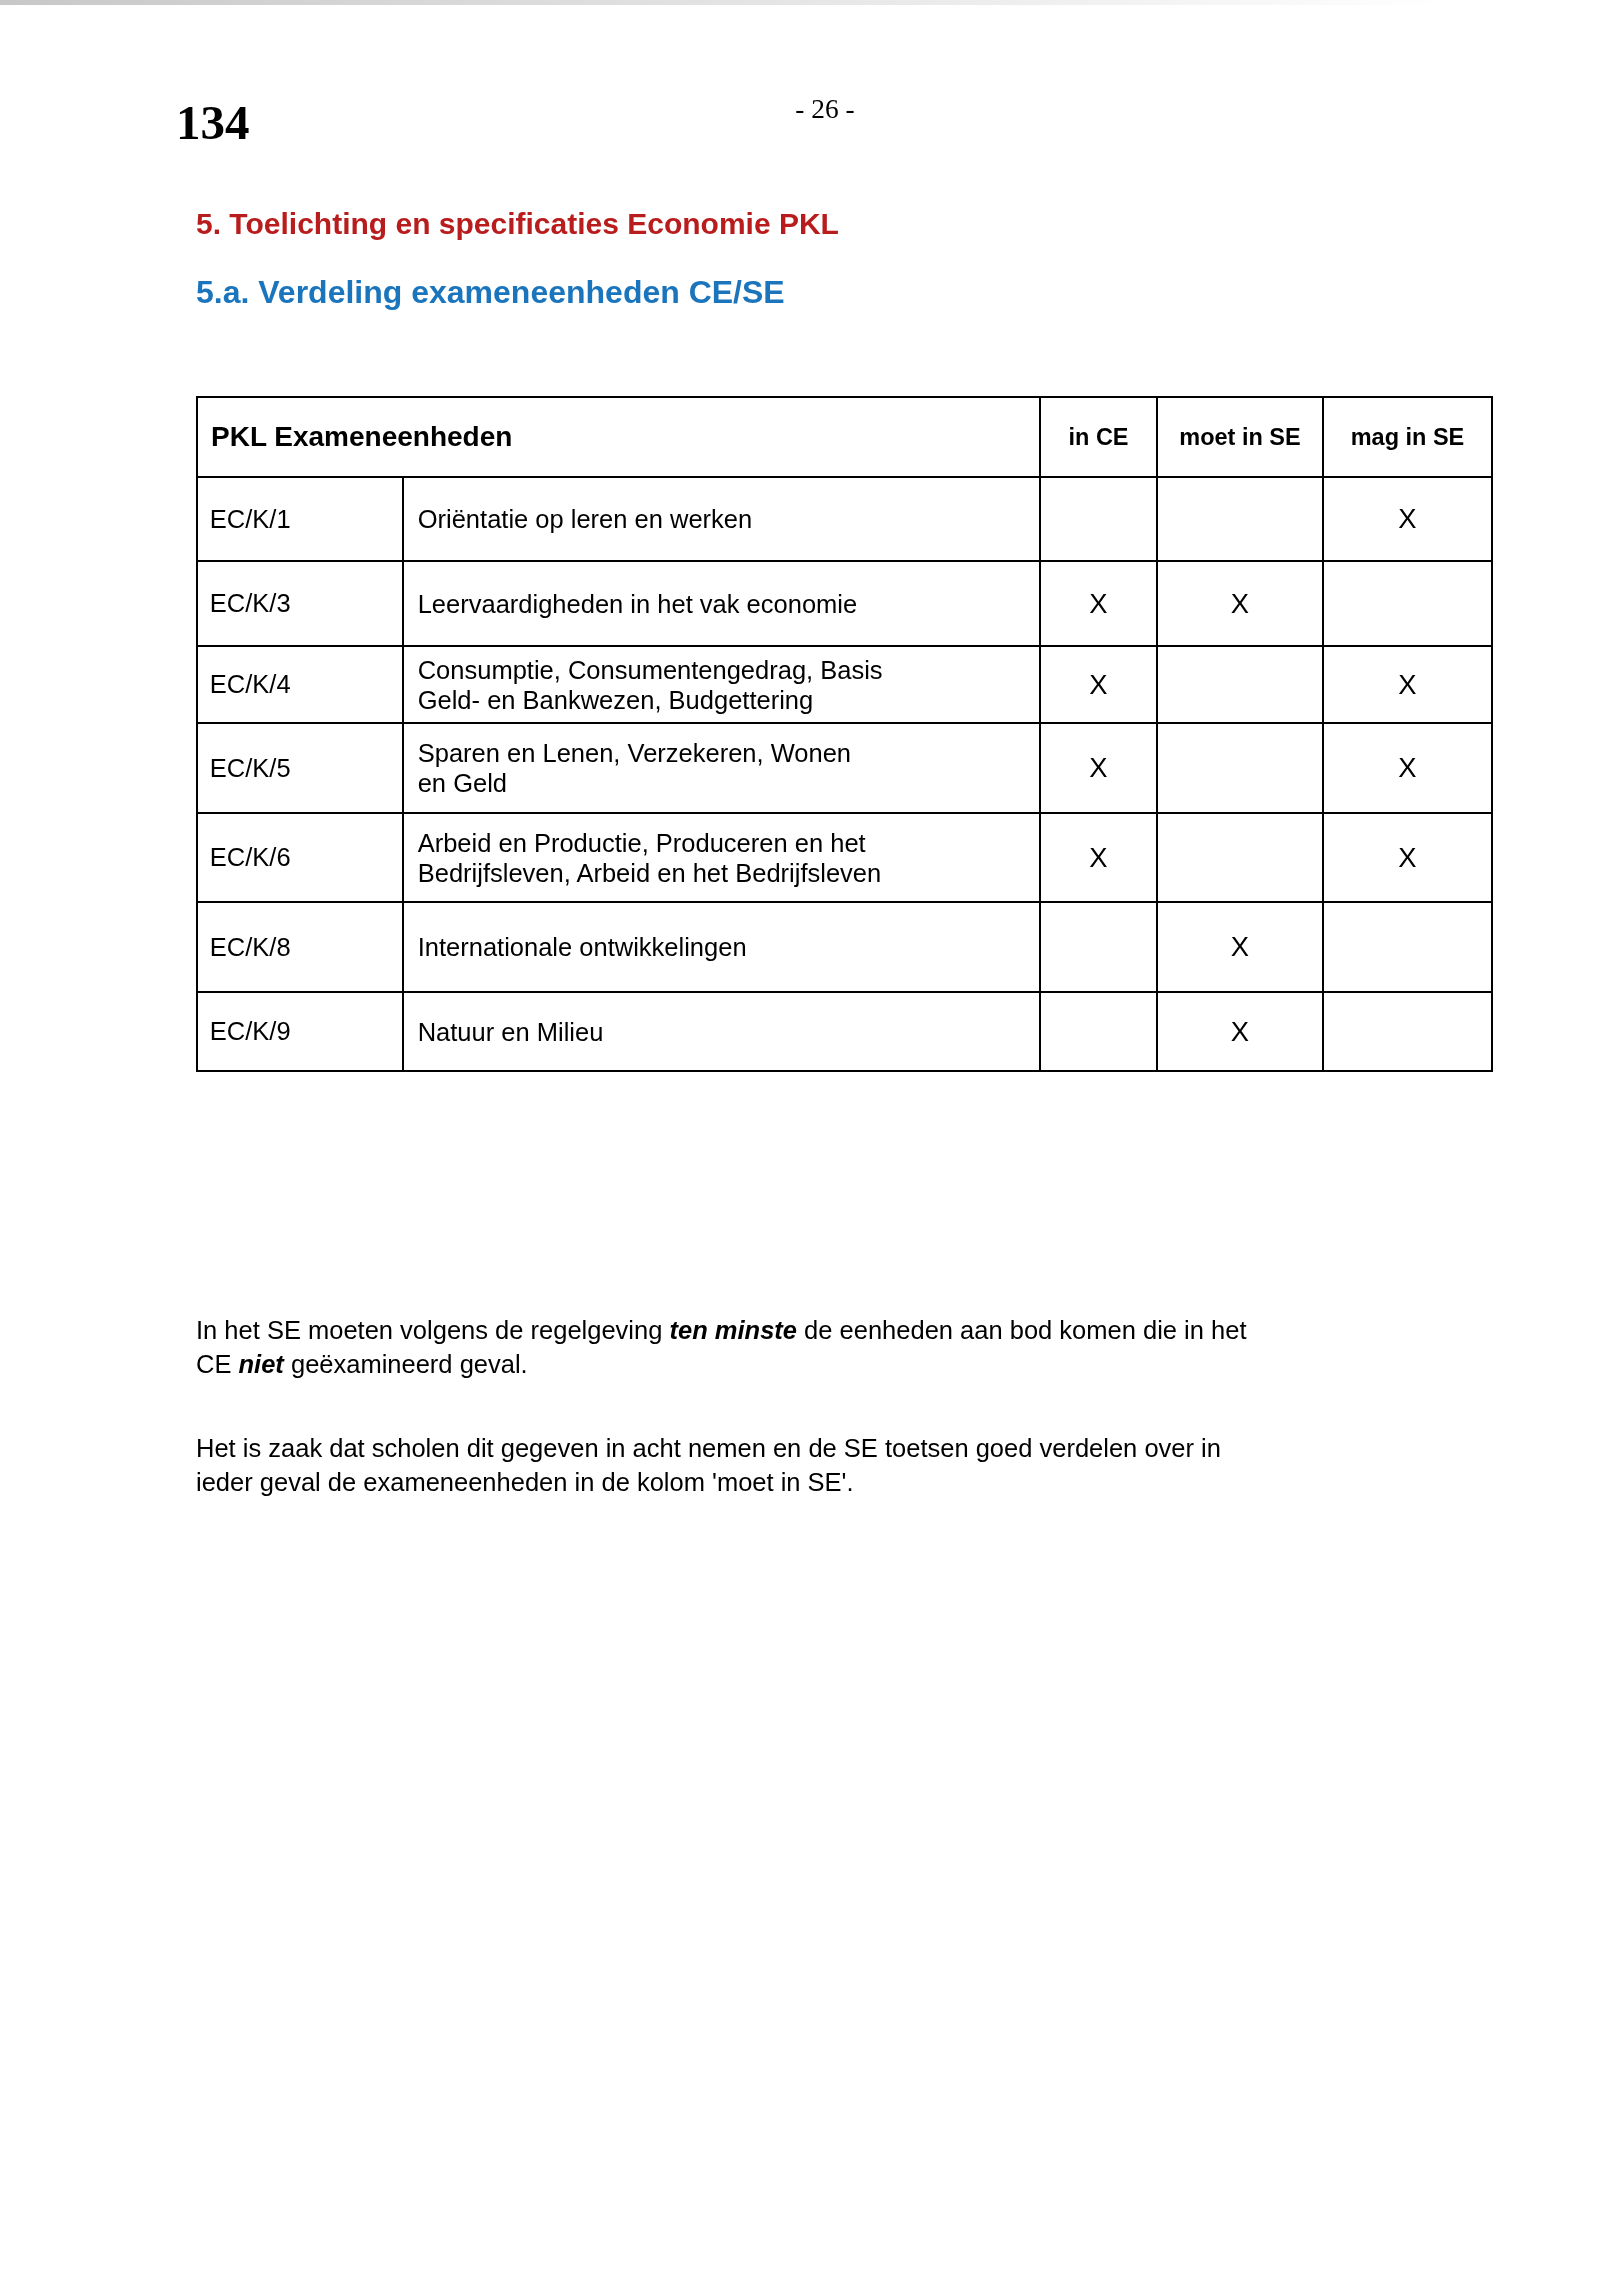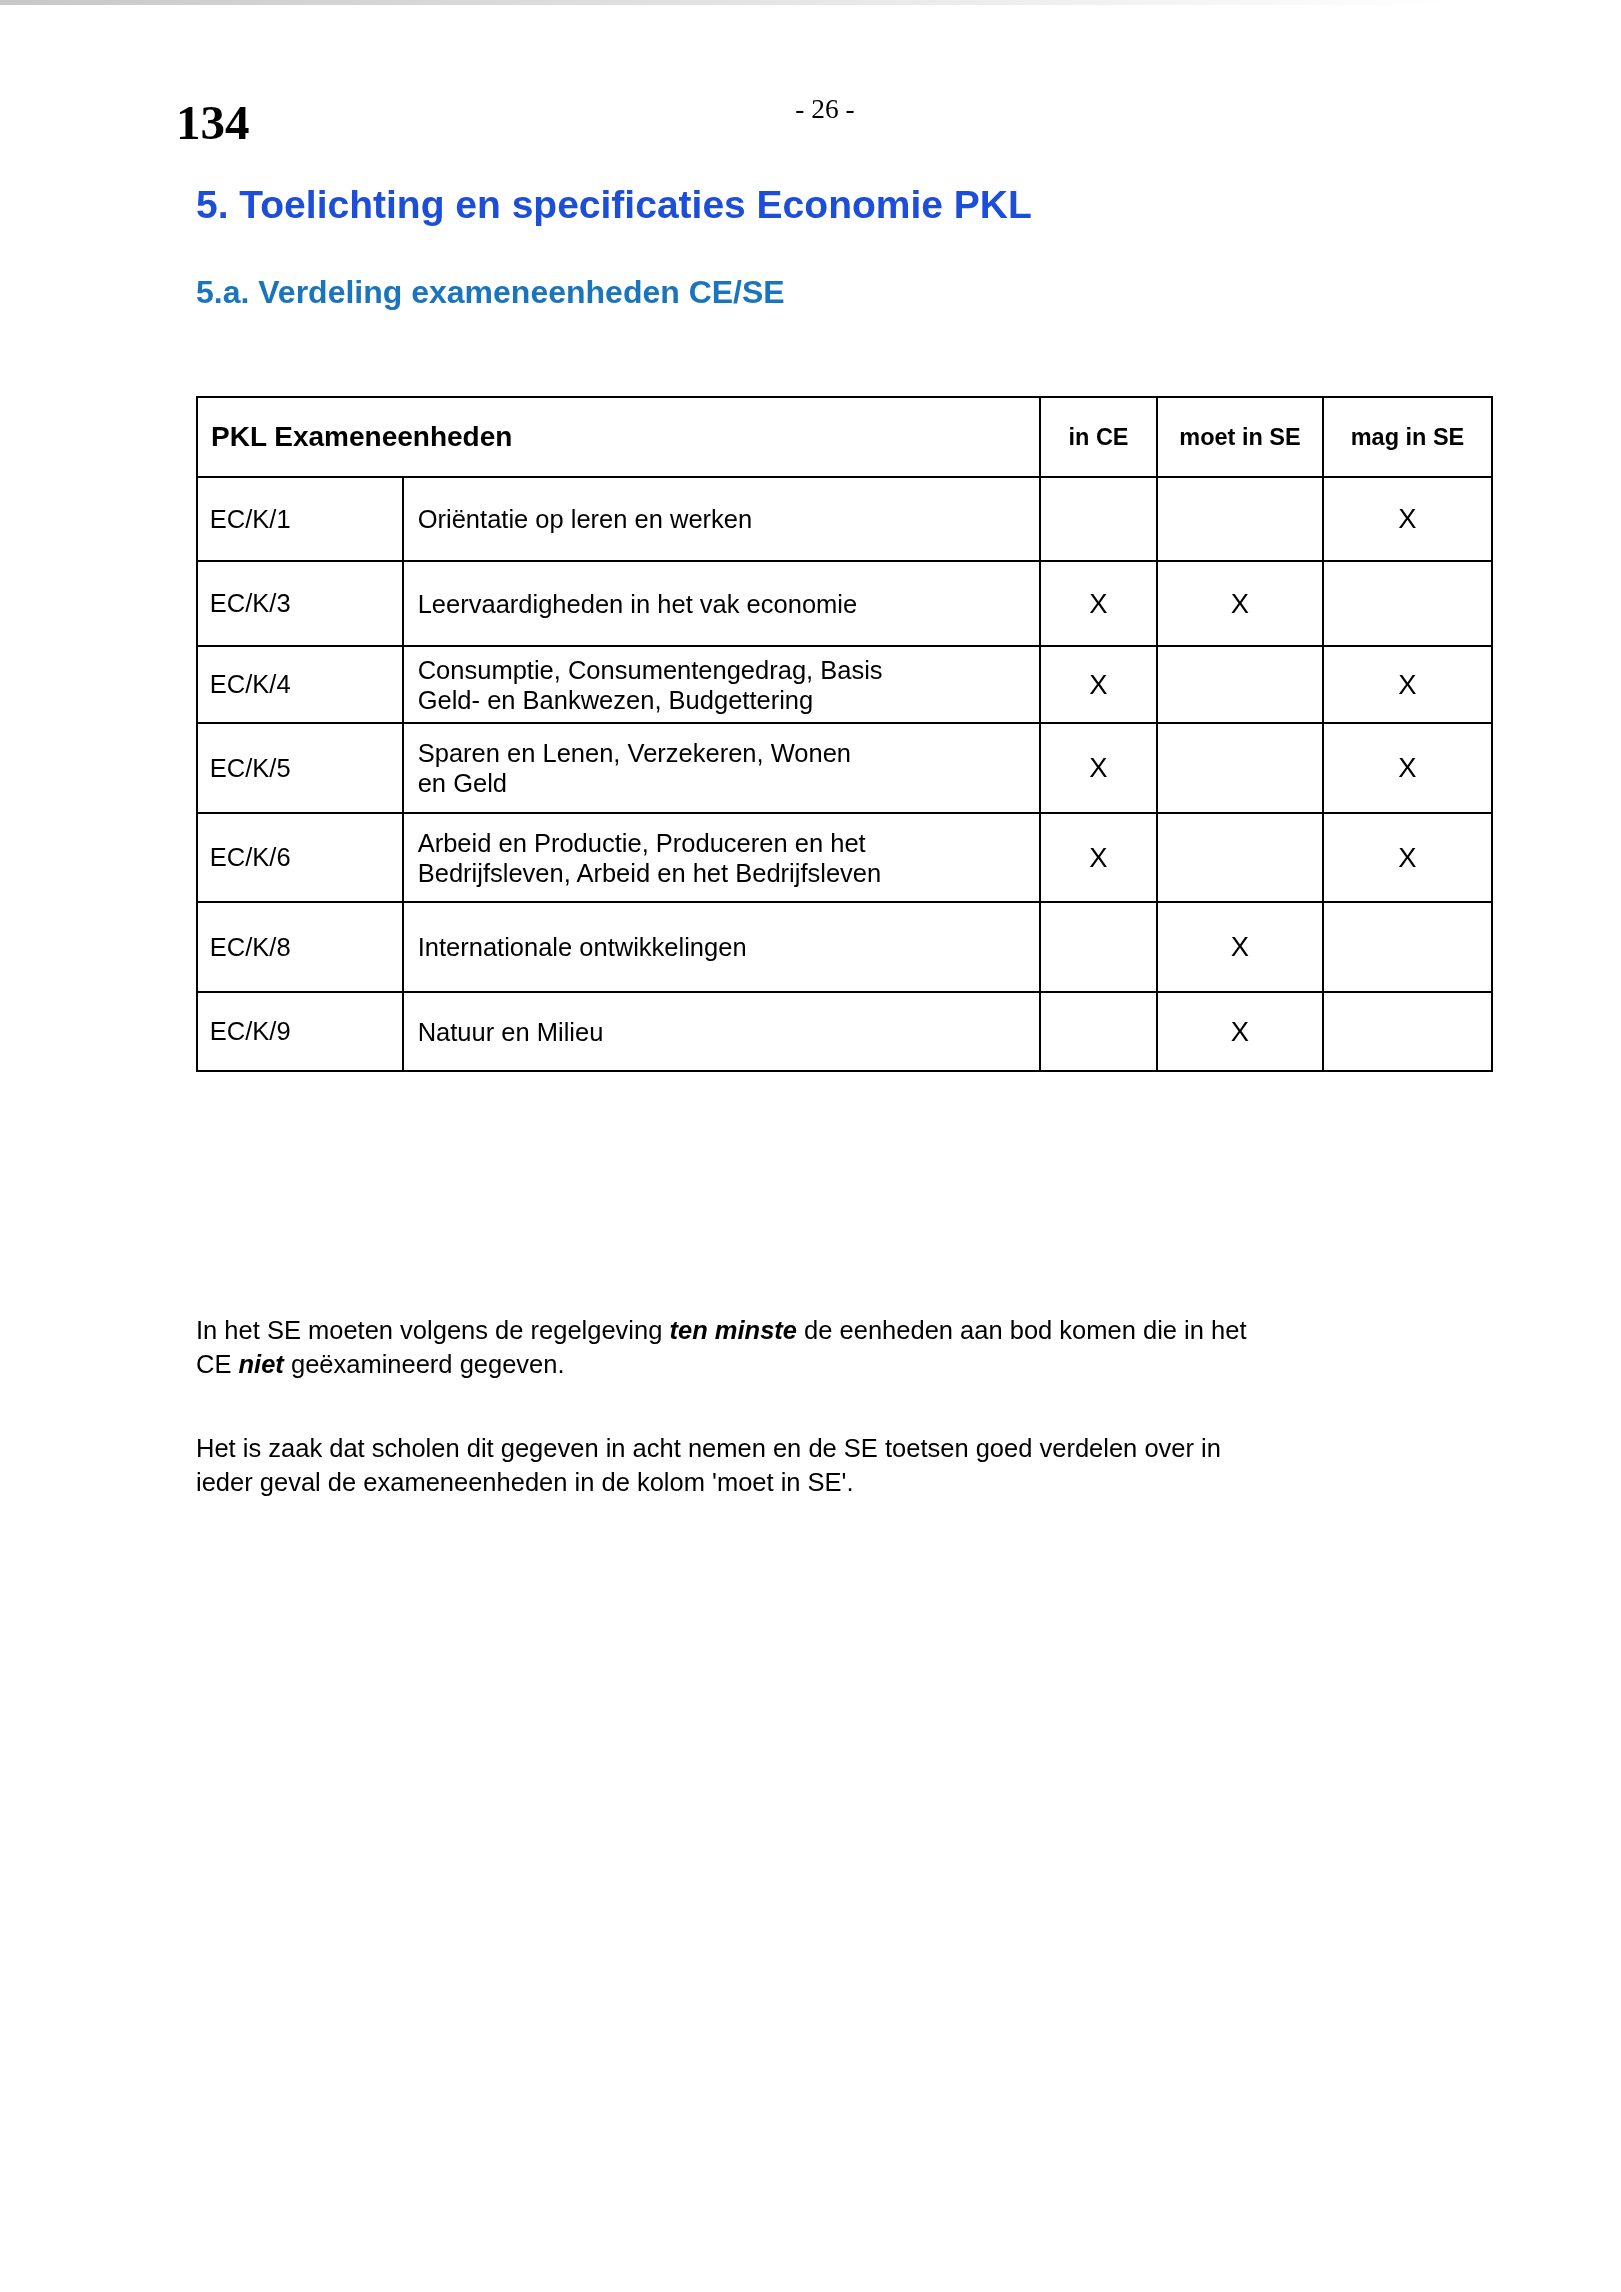--- a/index.html
+++ b/index.html
@@ -36,24 +36,24 @@
     width: 1621px;
     text-align: center;
     font-family: "Liberation Serif", serif;
     font-size: 27.4px;
     line-height: 1;
     padding-left: 29px;
   }
 
   .heading-1 {
     position: absolute;
-    left: 196px; top: 184px;
-    font-size: 39px;
-    font-weight: bold;
-    color: #1d4ed8;
+    left: 196px; top: 207px;
+    font-size: 30px;
+    font-weight: bold;
+    color: #b91c1c;
     line-height: 1.1;
   }
 
   .heading-2 {
     position: absolute;
     left: 196px; top: 275px;
     font-size: 32px;
     font-weight: bold;
     color: #1b75bc;
     line-height: 1.1;
@@ -212,19 +212,19 @@
         <td class="desc-cell">Natuur en Milieu</td>
         <td class="mark-cell"></td>
         <td class="mark-cell">X</td>
         <td class="mark-cell"></td>
       </tr>
     </tbody>
 </table>
 
 <div class="paragraph" id="para-0">
     <div><span>In het SE moeten volgens de regelgeving </span><span class="i">ten minste</span><span> de eenheden aan bod komen die in het</span></div>
-    <div><span>CE </span><span class="i">niet</span><span> geëxamineerd gegeven.</span></div>
+    <div><span>CE </span><span class="i">niet</span><span> geëxamineerd geval.</span></div>
   </div>
 <div class="paragraph" id="para-1">
     <div><span>Het is zaak dat scholen dit gegeven in acht nemen en de SE toetsen goed verdelen over in</span></div>
     <div><span>ieder geval de exameneenheden in de kolom 'moet in SE'.</span></div>
   </div>
 
 
 </body></html>

